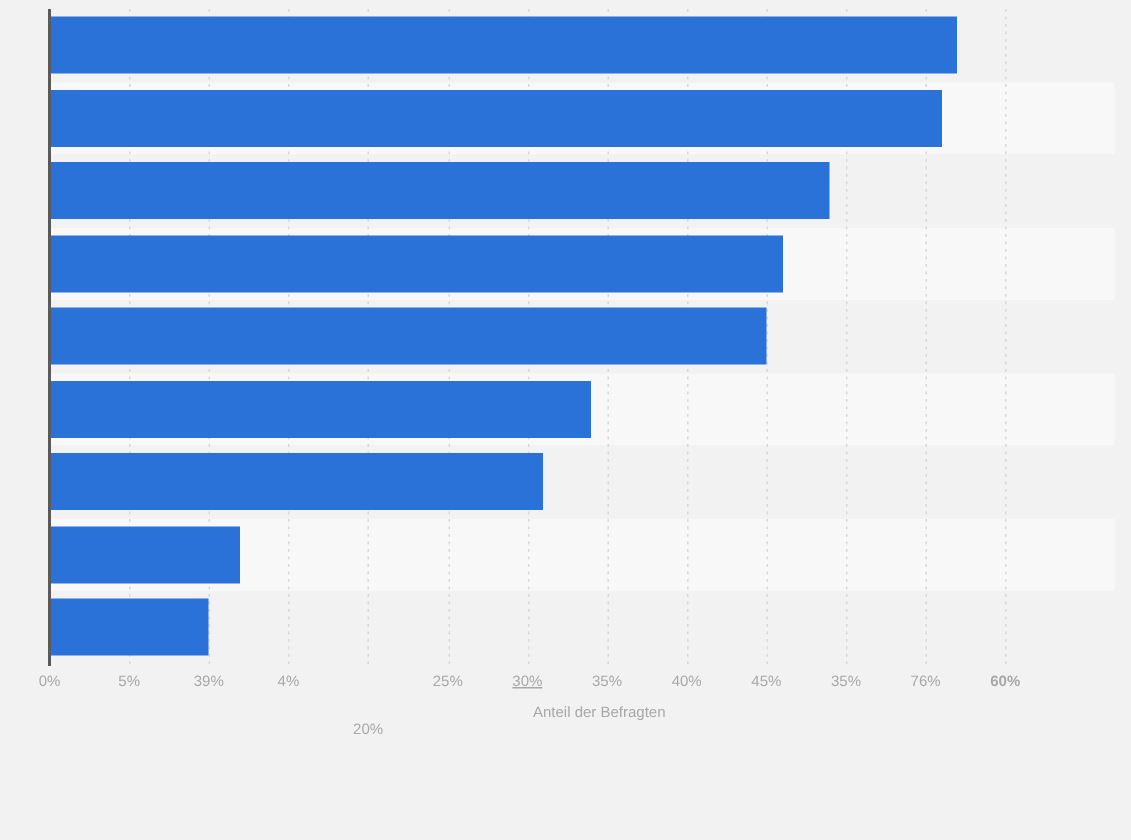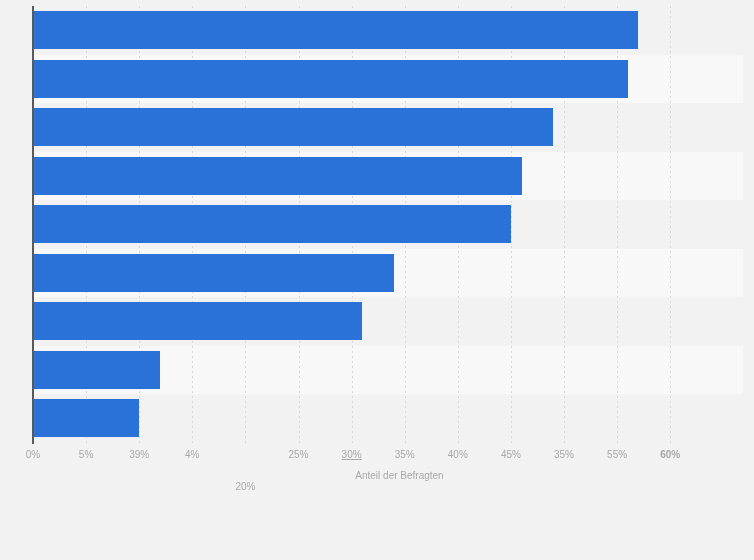--- a/index.html
+++ b/index.html
@@ -184,20 +184,20 @@
       <div class="tick-label" style="left: 86.1px;">5%</div>
       <div class="tick-label" style="left: 139.2px;">39%</div>
       <div class="tick-label" style="left: 192.3px;">4%</div>
       <div class="tick-label" style="left: 245.4px; margin-top: 32px;">20%</div>
       <div class="tick-label" style="left: 298.5px;">25%</div>
       <div class="tick-label" style="left: 351.6px; text-decoration: underline;">30%</div>
       <div class="tick-label" style="left: 404.7px;">35%</div>
       <div class="tick-label" style="left: 457.8px;">40%</div>
       <div class="tick-label" style="left: 510.9px;">45%</div>
       <div class="tick-label" style="left: 564px;">35%</div>
-      <div class="tick-label" style="left: 617.1px;">55%</div>
+      <div class="tick-label" style="left: 617.1px;">76%</div>
       <div class="tick-label" style="left: 670.2px; font-weight: bold;">60%</div>
     </div>
 
   <div id="x-axis-title"><span id="x-axis-title-inner">Anteil der Befragten</span></div>
 
   <div id="footer-strip"></div>
 </div>
 
 </body></html>

